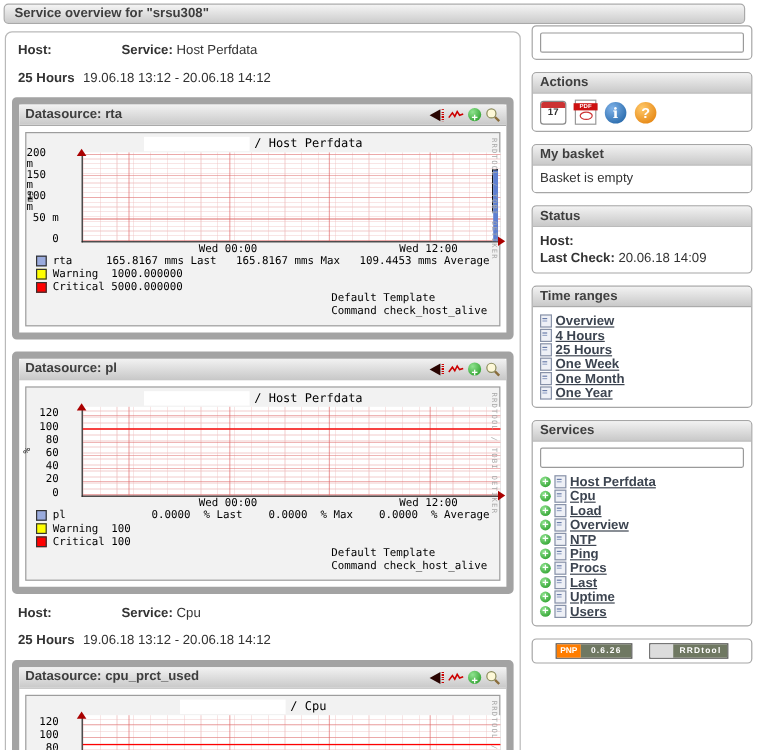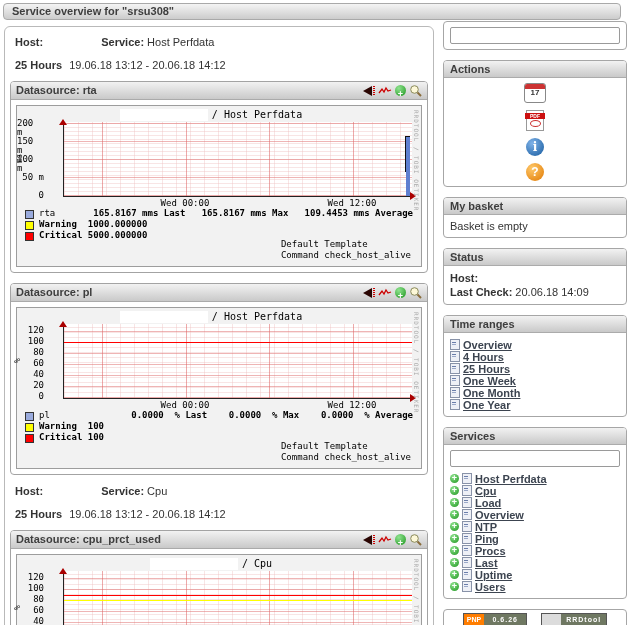--- a/index.html
+++ b/index.html
@@ -10,21 +10,21 @@
        font-weight:bold;color:#3e3e3e;}
   .titlebar{position:absolute;left:3px;top:3px;width:608px;height:15px;line-height:15px;padding-left:8px;}
   
   .maincard{position:absolute;left:4px;top:26px;width:428px;height:900px;background:#fff;
             border:1px solid #b9b9b9;border-radius:6px;}
   .hostline{margin:9px 10px 0;}
   .hostline .hl{font-weight:bold;}
   .hostline .gap{display:inline-block;width:52px;}
   .rangeline{margin:11px 10px 10px;}
   .rangeline b{margin-right:4px;}
-  .panel{margin:0 5px 10px;border:1px solid #a3a3a3;border-radius:4px;background:#fff;}
+  .panel{margin:0 5px 10px;border:6px solid #a3a3a3;border-radius:4px;background:#fff;}
   .panel-hd{height:17px;line-height:17px;background:linear-gradient(#f2f2f2,#c9c9c9);
             border-bottom:1px solid #aaa;border-radius:3px 3px 0 0;padding:0 5px;
             display:flex;align-items:center;}
   .panel-hd .ptitle{font-weight:bold;color:#3e3e3e;flex:1;}
   .hd-icons{display:flex;align-items:center;gap:3px;}
   .ic-sound{display:inline-block;width:0;height:0;border:5px solid transparent;border-right:9px solid #2a0502;}
   .ic-stripes{display:inline-block;width:2px;height:10px;margin-left:-2px;
               background:repeating-linear-gradient(#c00 0 1px,transparent 1px 2px);}
   .ic-plus,.sv-plus{display:inline-block;width:11px;height:11px;border-radius:50%;text-align:center;
            background:radial-gradient(circle at 35% 30%,#8fe38f,#1d951d);}
@@ -57,33 +57,33 @@
   .v1{left:11%}.v2{left:35%}.v3{left:59%}.v4{left:83%}
   .arr-up{position:absolute;left:-5px;top:-7px;width:0;height:0;border:4px solid transparent;border-bottom:6px solid #a00;}
   .arr-right{position:absolute;right:-8px;bottom:-4px;width:0;height:0;border:4px solid transparent;border-left:6px solid #a00;}
   .thr{position:absolute;left:0;right:0;height:1px;}
   .spike{position:absolute;right:2px;bottom:0;width:4px;border-top:1px solid #111;}
   .spike-line{position:absolute;right:6px;bottom:24px;height:36px;width:1px;background:#111;}
   .xt{position:absolute;top:92px;width:80px;text-align:center;}
   .xt1{left:128px}.xt2{left:295px}
   .wm{position:absolute;right:1px;top:4px;writing-mode:vertical-rl;font-size:6px;color:#a8a8a8;letter-spacing:1px;}
   .legend{position:absolute;left:8px;top:102px;right:8px;}
-  .lrow{height:11px;line-height:11px;display:flex;align-items:flex-end;}
+  .lrow{height:11px;line-height:11px;display:flex;align-items:flex-start;}
   .sq{display:inline-block;width:7px;height:7px;border:1px solid #333;margin-right:5px;flex:none;}
   .ll{display:inline-block;width:114px;white-space:pre;}
-  .lv{white-space:pre;font-weight:bold;}
+  .lv{white-space:pre;}
   .tmpl{position:absolute;right:10px;top:133px;line-height:11px;}
   
   .sidebar{position:absolute;left:443px;top:21px;width:184px;}
   .sbox{border:1px solid #a6a6a6;border-radius:4px;background:#fff;margin-bottom:10px;overflow:hidden;}
   .sbox-hd{height:16px;line-height:16px;background:linear-gradient(#f2f2f2,#c9c9c9);
            border-bottom:1px solid #ababab;font-weight:bold;color:#3e3e3e;padding:0 6px;}
   .sbox-bd{padding:5px 6px;}
   .sbox-bd input{width:100%;box-sizing:border-box;height:17px;border:1px solid #9a9a9a;border-radius:2px;}
-  .actrow{display:flex;gap:7px;align-items:center;flex-direction:column;}
+  .actrow{display:flex;gap:7px;align-items:center;}
   .cal{width:20px;height:18px;background:#fff;border:1px solid #888;border-radius:3px;position:relative;
        font:bold 8px/18px "Liberation Sans",sans-serif;text-align:center;color:#333;}
   .cal::before{content:"";position:absolute;left:0;right:0;top:0;height:5px;background:#c33;border-radius:2px 2px 0 0;}
   .pdf{width:16px;height:19px;background:#fff;border:1px solid #999;position:relative;}
   .pdf .pband{position:absolute;left:-2px;top:2px;right:-2px;height:6px;background:#c11;
        color:#fff;font:bold 5px/6px "Liberation Sans",sans-serif;text-align:center;}
   .pdf::after{content:"";position:absolute;left:3px;bottom:3px;width:9px;height:5px;
        border:1px solid #c33;border-radius:50%;}
   .cir{width:18px;height:18px;border-radius:50%;color:#fff;text-align:center;
        font:bold 12px/18px "DejaVu Serif",serif;}

